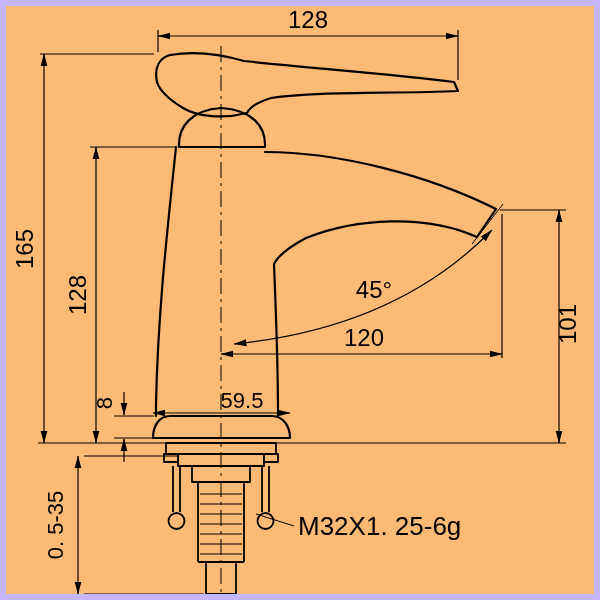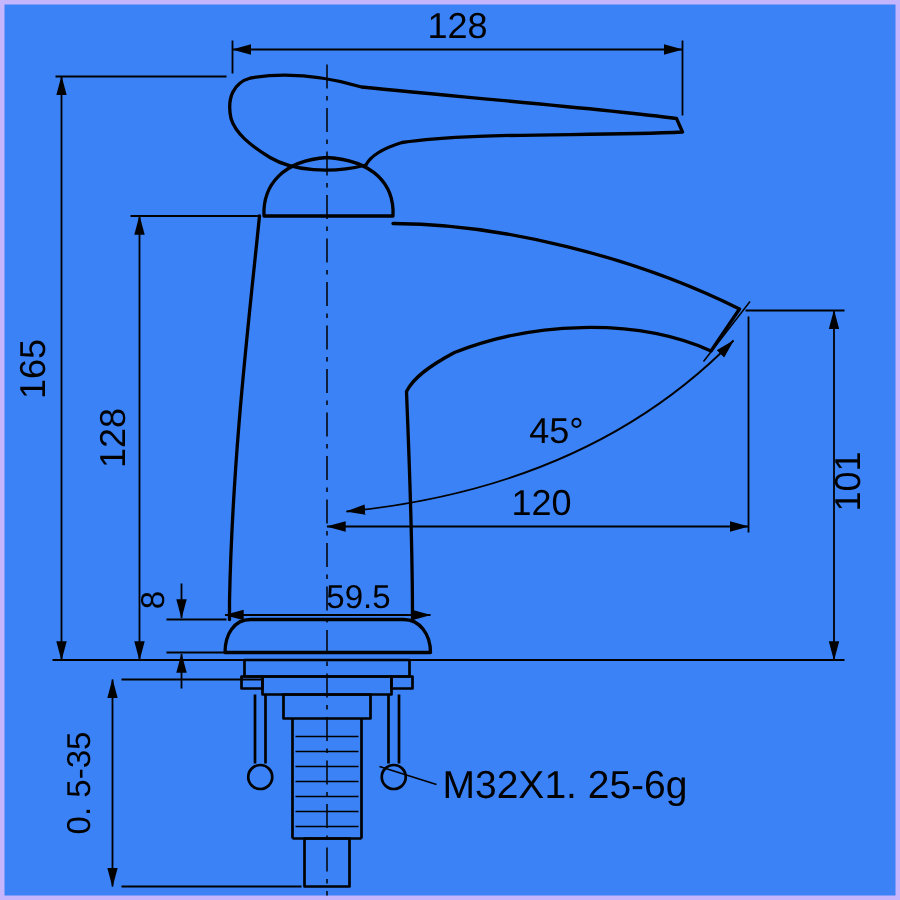--- a/index.html
+++ b/index.html
@@ -1,18 +1,18 @@
 <!DOCTYPE html>
 <html><head>
 <meta charset="utf-8">
 <style>
   html,body { margin:0; padding:0; background:#ffffff; }
   .drawing-wrap {
-    width:600px; height:600px; background:#3b82f6;
-    border:3px solid #c4b5fd; box-sizing:border-box;
+    width:600px; height:600px; background:#fdba74;
+    border:6px solid #c4b5fd; box-sizing:border-box;
     position:relative; overflow:hidden;
     font-family:"Liberation Sans", sans-serif;
   }
   svg { display:block; }
   svg text { font-family:"Liberation Sans", sans-serif; fill:#000000; }
   .outline { stroke:#000000; stroke-width:2.2; fill:none; stroke-linejoin:round; stroke-linecap:round; }
   .hw      { stroke:#000000; stroke-width:1.8; fill:none; stroke-linejoin:round; }
   .dim     { stroke:#000000; stroke-width:1.2; fill:none; }
   .thin    { stroke:#000000; stroke-width:1; fill:none; }
   .cl      { stroke:#000000; stroke-width:1; stroke-dasharray:16 5 3 5; fill:none; }

